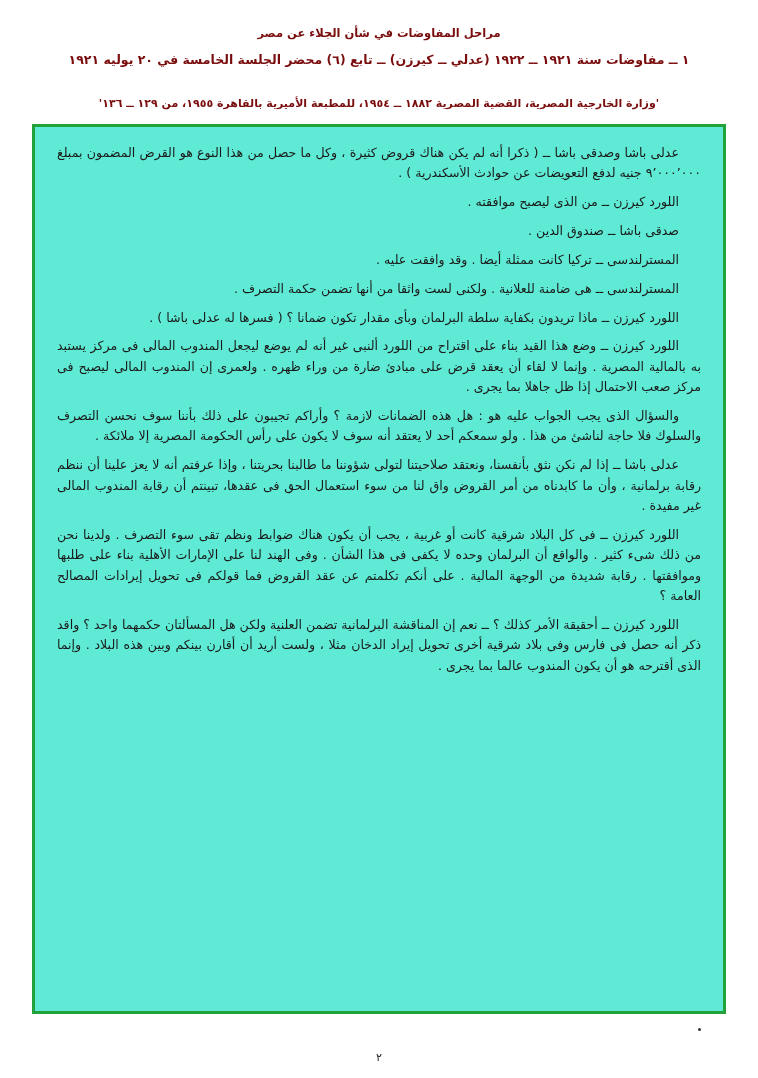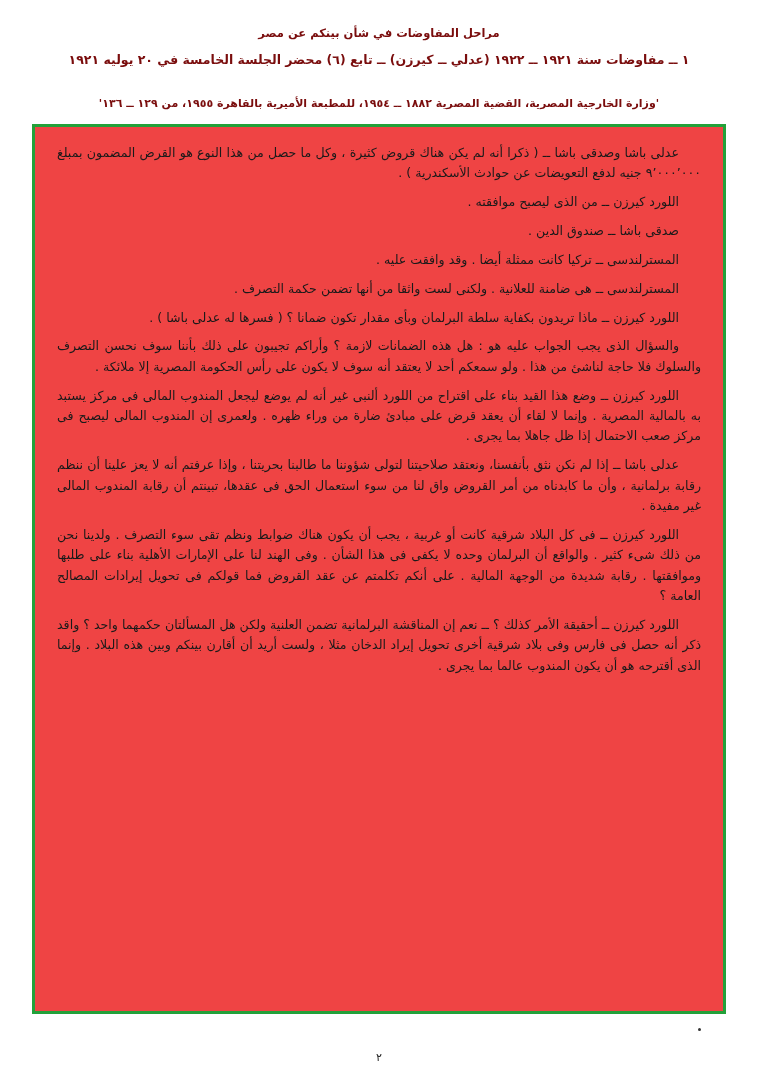--- a/index.html
+++ b/index.html
@@ -48,21 +48,21 @@
     margin: 0 0 12px 0;
     line-height: 1.35;
   }
   .frame {
     border: 3px solid #23a13a;
     box-sizing: border-box;
     margin: 0 auto;
     width: 694px;
     height: 890px;
     padding: 16px 22px 10px 22px;
-    background: #ef4444;
+    background: #5eead4;
     overflow: hidden;
   }
   .body-text {
     direction: rtl;
     text-align: justify;
     font-size: 12.6px;
     line-height: 1.62;
     color: #1a1a1a;
   }
   .para {
@@ -87,35 +87,35 @@
     background: #333;
     border-radius: 50%;
   }
 </style>
 </head>
 <body>
 
 <div class="page">
 
   <div class="header-block">
-    <div class="doc-title">مراحل المفاوضات في شأن بينكم عن مصر</div>
+    <div class="doc-title">مراحل المفاوضات في شأن الجلاء عن مصر</div>
     <div class="doc-subtitle">١ ــ مفاوضات سنة ١٩٢١ ــ ١٩٢٢ (عدلي ــ كيرزن) ــ تابع (٦) محضر الجلسة الخامسة في ٢٠ يوليه ١٩٢١</div>
     <div class="doc-source">'وزارة الخارجية المصرية، القضية المصرية ١٨٨٢ ــ ١٩٥٤، للمطبعة الأميرية بالقاهرة ١٩٥٥، من ١٢٩ ــ ١٣٦'</div>
   </div>
 
   <div class="frame">
     <div class="body-text">
       <p class="para">عدلى باشا وصدقى باشا ــ ( ذكرا أنه لم يكن هناك قروض كثيرة ، وكل ما حصل من هذا النوع هو القرض المضمون بمبلغ ٩٬٠٠٠٬٠٠٠ جنيه لدفع التعويضات عن حوادث الأسكندرية ) .</p>
       <p class="para">اللورد كيرزن ــ من الذى ليصبح موافقته .</p>
       <p class="para">صدقى باشا ــ صندوق الدين .</p>
       <p class="para">المسترلندسى ــ تركيا كانت ممثلة أيضا . وقد وافقت عليه .</p>
       <p class="para">المسترلندسى ــ هى ضامنة للعلانية . ولكنى لست واثقا من أنها تضمن حكمة التصرف .</p>
       <p class="para">اللورد كيرزن ــ ماذا تريدون بكفاية سلطة البرلمان وبأى مقدار تكون ضمانا ؟ ( فسرها له عدلى باشا ) .</p>
+      <p class="para">اللورد كيرزن ــ وضع هذا القيد بناء على اقتراح من اللورد ألنبى غير أنه لم يوضع ليجعل المندوب المالى فى مركز يستبد به بالمالية المصرية . وإنما لا لقاء أن يعقد قرض على مبادئ ضارة من وراء ظهره . ولعمرى إن المندوب المالى ليصبح فى مركز صعب الاحتمال إذا ظل جاهلا بما يجرى .</p>
       <p class="para">والسؤال الذى يجب الجواب عليه هو : هل هذه الضمانات لازمة ؟ وأراكم تجيبون على ذلك بأننا سوف نحسن التصرف والسلوك فلا حاجة لناشئ من هذا . ولو سمعكم أحد لا يعتقد أنه سوف لا يكون على رأس الحكومة المصرية إلا ملائكة .</p>
-      <p class="para">اللورد كيرزن ــ وضع هذا القيد بناء على اقتراح من اللورد ألنبى غير أنه لم يوضع ليجعل المندوب المالى فى مركز يستبد به بالمالية المصرية . وإنما لا لقاء أن يعقد قرض على مبادئ ضارة من وراء ظهره . ولعمرى إن المندوب المالى ليصبح فى مركز صعب الاحتمال إذا ظل جاهلا بما يجرى .</p>
       <p class="para">عدلى باشا ــ إذا لم نكن نثق بأنفسنا، ونعتقد صلاحيتنا لتولى شؤوننا ما طالبنا بحريتنا ، وإذا عرفتم أنه لا يعز علينا أن ننظم رقابة برلمانية ، وأن ما كابدناه من أمر القروض واق لنا من سوء استعمال الحق فى عقدها، تبينتم أن رقابة المندوب المالى غير مفيدة .</p>
       <p class="para">اللورد كيرزن ــ فى كل البلاد شرقية كانت أو غربية ، يجب أن يكون هناك ضوابط ونظم تقى سوء التصرف . ولدينا نحن من ذلك شىء كثير . والواقع أن البرلمان وحده لا يكفى فى هذا الشأن . وفى الهند لنا على الإمارات الأهلية بناء على طلبها وموافقتها . رقابة شديدة من الوجهة المالية . على أنكم تكلمتم عن عقد القروض فما قولكم فى تحويل إيرادات المصالح العامة ؟</p>
       <p class="para">اللورد كيرزن ــ أحقيقة الأمر كذلك ؟ ــ نعم إن المناقشة البرلمانية تضمن العلنية ولكن هل المسألتان حكمهما واحد ؟ واقد ذكر أنه حصل فى فارس وفى بلاد شرقية أخرى تحويل إيراد الدخان مثلا ، ولست أريد أن أقارن بينكم وبين هذه البلاد . وإنما الذى أقترحه هو أن يكون المندوب عالما بما يجرى .</p>
     </div>
   </div>
 
   <div class="corner-dot"></div>
   <div class="page-number">٢</div>
 </div>
 

